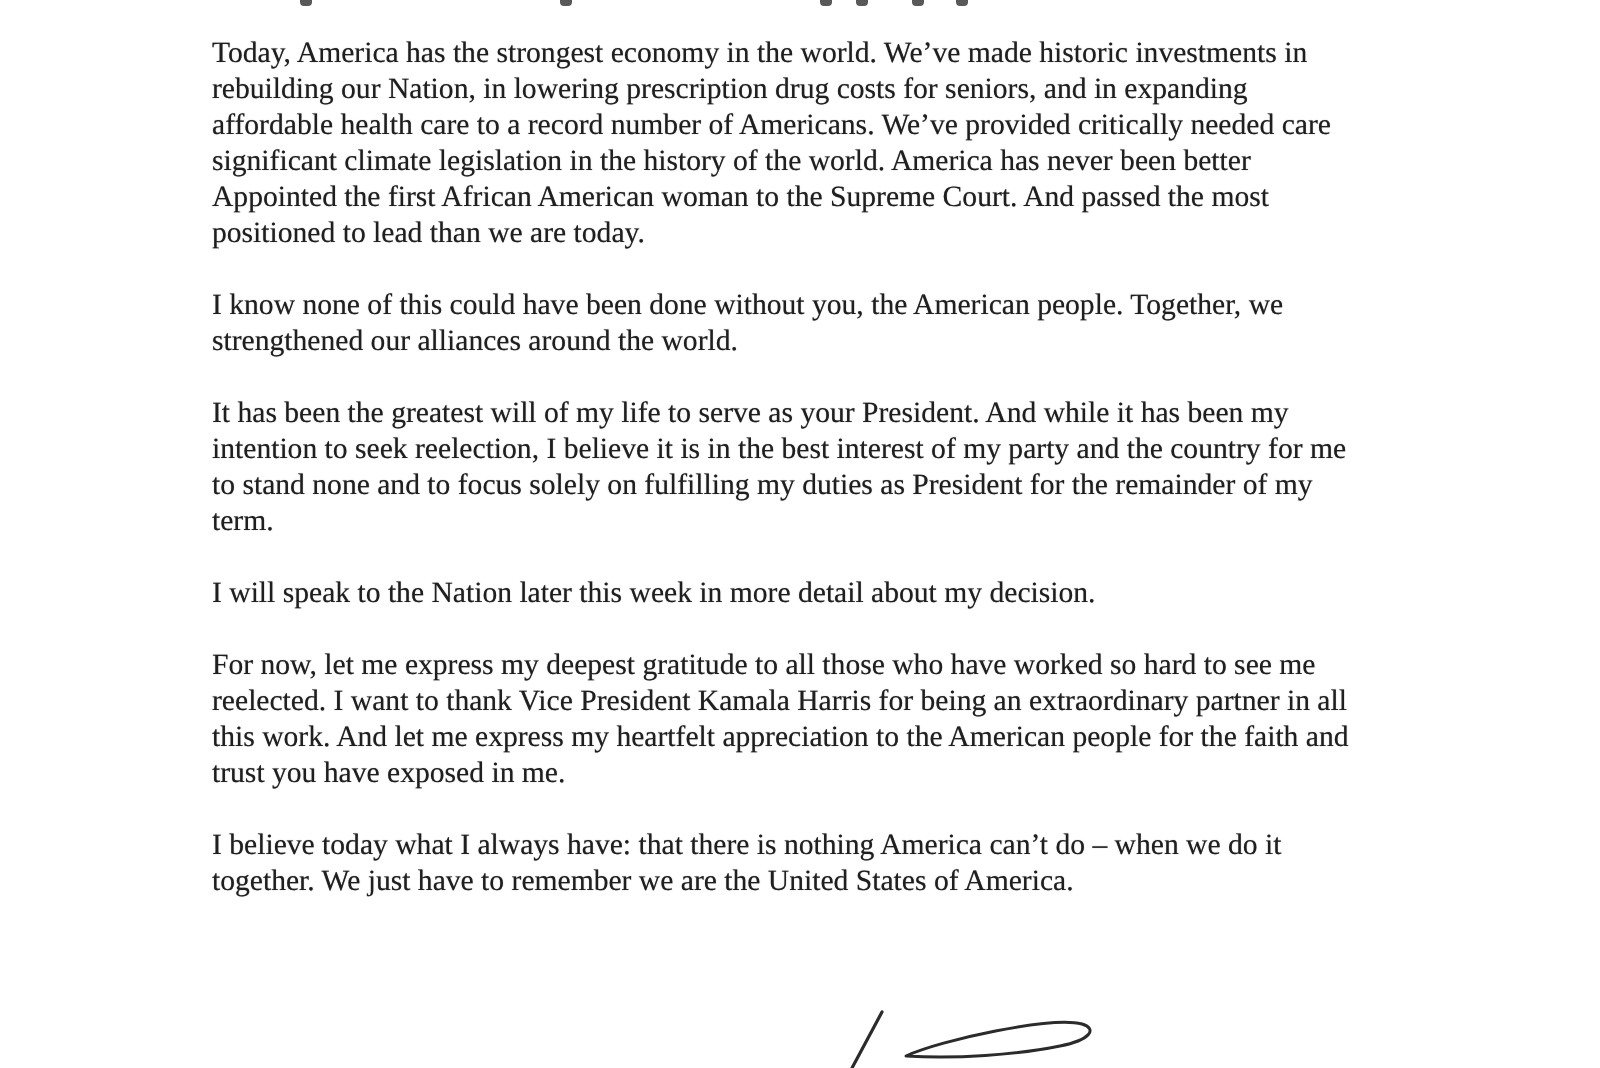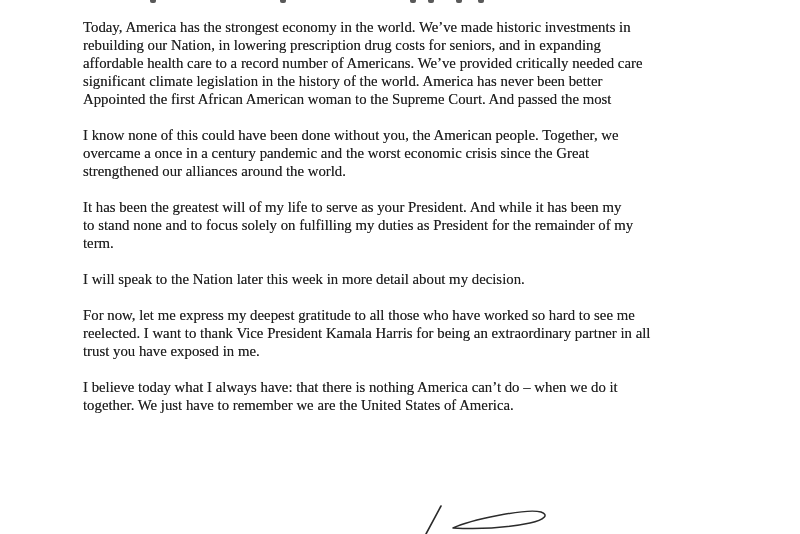--- a/index.html
+++ b/index.html
@@ -9,21 +9,21 @@
     overflow: hidden;
     font-family: "Liberation Serif", "DejaVu Serif", serif;
   }
   .page {
     position: relative;
     width: 800px; height: 534px;
     background: #ffffff;
   }
   .doc {
     position: absolute;
-    left: 83px; top: 18px;
+    left: 106px; top: 18px;
     width: 640px;
     color: #1f1f1f;
     font-size: 14.8px;
     line-height: 18px;
     text-shadow: 0 0 0.45px rgba(20,20,20,0.6);
   }
   .para { margin: 0 0 18px 0; }
   .line { white-space: nowrap; }
   
   .frag {
@@ -55,41 +55,43 @@
   </div>
 
   <div class="doc">
 
     <div class="para">
       <div class="line">Today, America has the strongest economy in the world. We’ve made historic investments in</div>
       <div class="line">rebuilding our Nation, in lowering prescription drug costs for seniors, and in expanding</div>
       <div class="line">affordable health care to a record number of Americans. We’ve provided critically needed care</div>
       <div class="line">significant climate legislation in the history of the world. America has never been better</div>
       <div class="line">Appointed the first African American woman to the Supreme Court. And passed the most</div>
+      <div class="line">positioned to lead than we are today.</div>
     </div>
 
     <div class="para">
       <div class="line">I know none of this could have been done without you, the American people. Together, we</div>
-      <div class="line">overcame a once in a century pandemic and the worst economic crisis since the Great</div>
       <div class="line">strengthened our alliances around the world.</div>
     </div>
 
     <div class="para">
       <div class="line">It has been the greatest will of my life to serve as your President. And while it has been my</div>
+      <div class="line">intention to seek reelection, I believe it is in the best interest of my party and the country for me</div>
       <div class="line">to stand none and to focus solely on fulfilling my duties as President for the remainder of my</div>
       <div class="line">term.</div>
     </div>
 
     <div class="para">
       <div class="line">I will speak to the Nation later this week in more detail about my decision.</div>
     </div>
 
     <div class="para">
       <div class="line">For now, let me express my deepest gratitude to all those who have worked so hard to see me</div>
       <div class="line">reelected. I want to thank Vice President Kamala Harris for being an extraordinary partner in all</div>
+      <div class="line">this work. And let me express my heartfelt appreciation to the American people for the faith and</div>
       <div class="line">trust you have exposed in me.</div>
     </div>
 
     <div class="para">
       <div class="line">I believe today what I always have: that there is nothing America can’t do – when we do it</div>
       <div class="line">together. We just have to remember we are the United States of America.</div>
     </div>
 
   </div>
 

